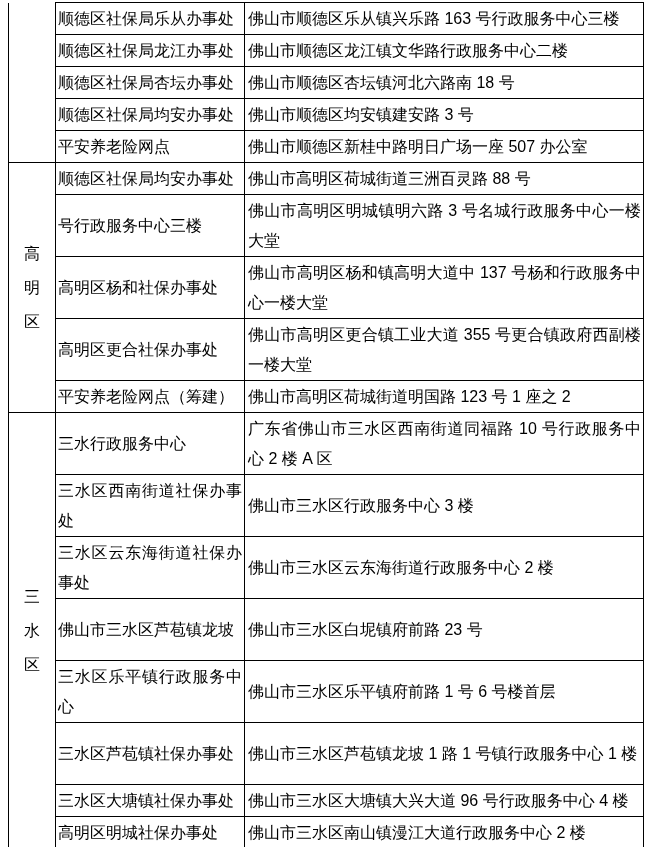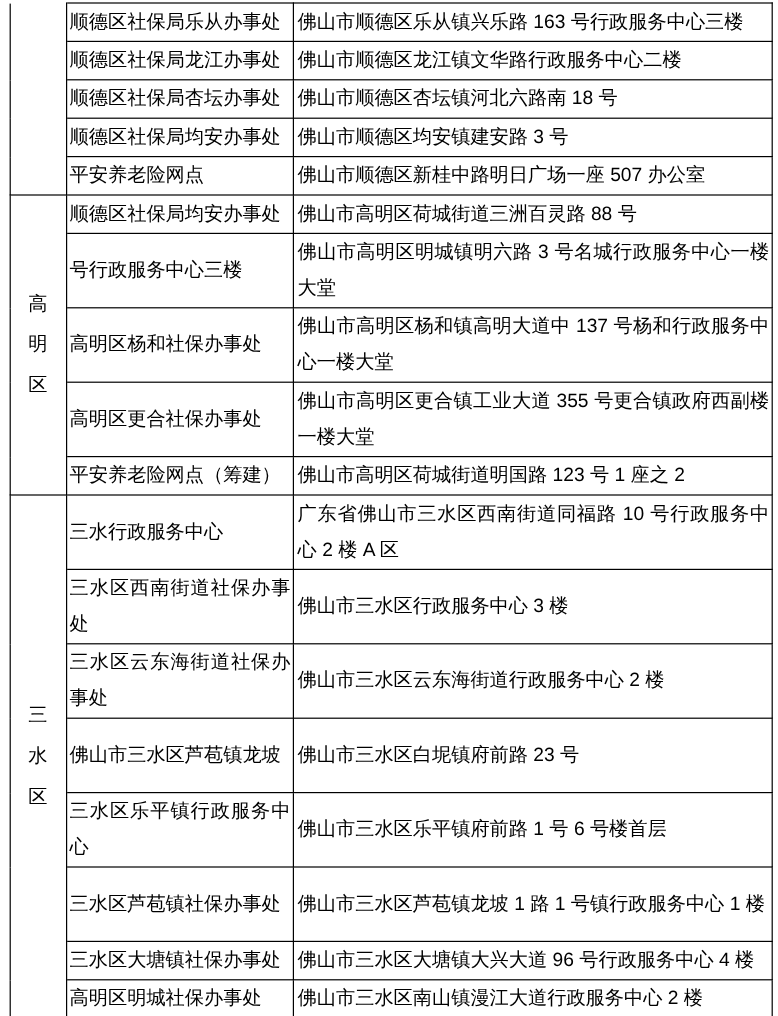--- a/index.html
+++ b/index.html
@@ -38,21 +38,21 @@
   td.region-cell {
     text-align: center;
     vertical-align: middle;
     padding: 0;
   }
   td.region-cell .vlabel {
     width: 17px;
     margin: 0 auto;
     line-height: 34px;
     word-break: break-all;
-    text-align: left;
+    text-align: center;
   }
   
   td.no-top { border-top: none; }
 </style>
 </head>
 <body>
 
 <table class="addr-table">
   <colgroup>
     <col class="c-region">

